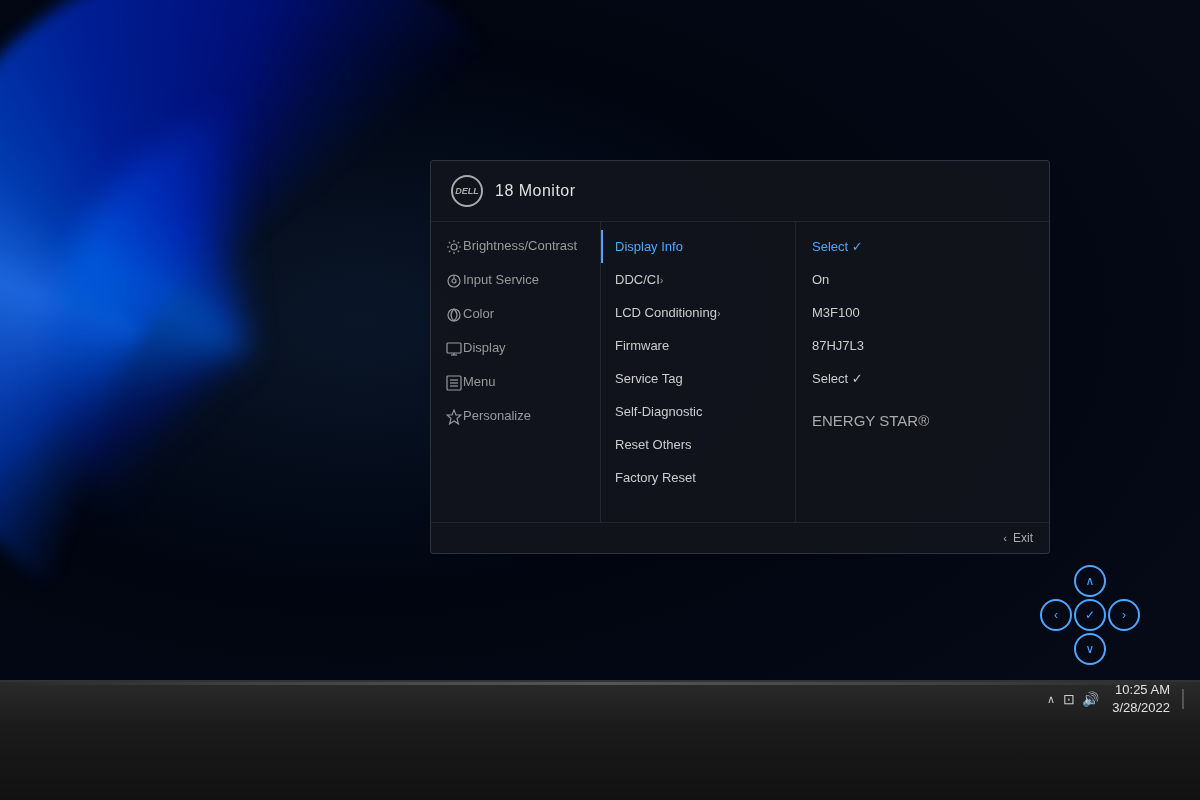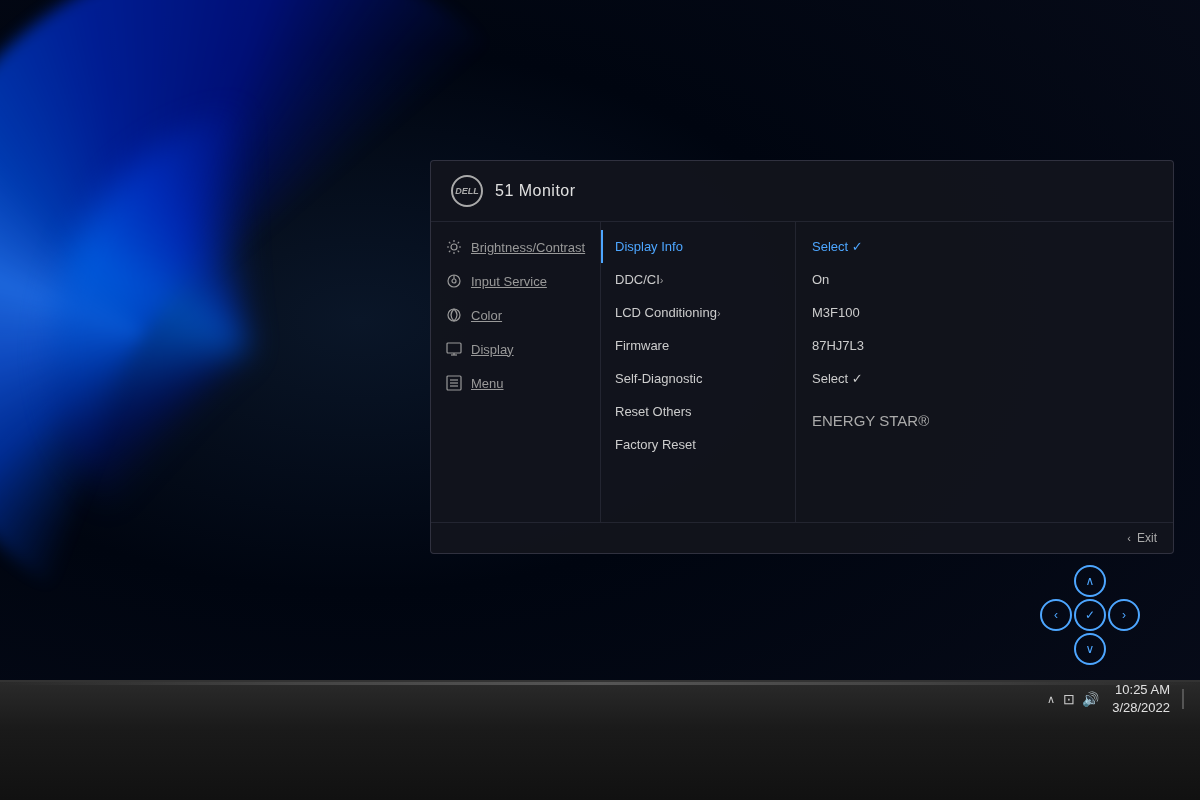--- a/index.html
+++ b/index.html
@@ -82,21 +82,21 @@
       right: 0;
       height: 3px;
       background: linear-gradient(to right, transparent, #444, #555, #444, transparent);
     }
 
     
     .osd-container {
       position: absolute;
       top: 160px;
       left: 430px;
-      width: 744px;
+      width: 620px;
       background: rgba(18, 20, 28, 0.95);
       border: 1px solid rgba(80, 80, 100, 0.5);
       border-radius: 4px;
       overflow: hidden;
     }
 
     
     .osd-header {
       display: flex;
       align-items: center;
@@ -135,28 +135,26 @@
 
     
     .col-left {
       width: 170px;
       border-right: 1px solid rgba(80, 80, 100, 0.3);
       padding: 8px 0;
     }
 
     .menu-item {
       display: flex;
-      align-items: center;
-      gap: 8px;
+      gap: 0;
       padding: 8px 14px;
       color: #999;
       font-size: 13px;
       cursor: pointer;
       transition: background 0.15s;
-      text-decoration: underline;
     }
 
     .menu-item.active {
       color: #4da6ff;
     }
 
     .menu-item-icon {
       width: 18px;
       height: 18px;
       flex-shrink: 0;
@@ -312,21 +310,21 @@
 <body>
 
 <div class="wallpaper"></div>
 
 <div class="osd-container">
 
   <div class="osd-header">
     <div class="dell-logo">
       <span style="font-size:9px; font-style:italic; font-weight:bold;">DELL</span>
     </div>
-    <span class="osd-title">51 Monitor</span>
+    <span class="osd-title">18 Monitor</span>
   </div>
 
   <div class="osd-content">
 
     <div class="col-left">
 
       <div class="menu-item">
         <span class="menu-item-icon">
           <svg width="16" height="16" viewBox="0 0 16 16" fill="none">
             <circle cx="8" cy="8" r="3" stroke="#999" stroke-width="1.2"></circle>
@@ -380,20 +378,28 @@
           <svg width="16" height="16" viewBox="0 0 16 16" fill="none">
             <rect x="1" y="1" width="14" height="14" rx="1" stroke="#999" stroke-width="1.2"></rect>
             <line x1="4" y1="5" x2="12" y2="5" stroke="#999" stroke-width="1.2"></line>
             <line x1="4" y1="8" x2="12" y2="8" stroke="#999" stroke-width="1.2"></line>
             <line x1="4" y1="11" x2="12" y2="11" stroke="#999" stroke-width="1.2"></line>
           </svg>
         </span>
         <span>Menu</span>
       </div>
 
+      <div class="menu-item">
+        <span class="menu-item-icon">
+          <svg width="16" height="16" viewBox="0 0 16 16" fill="none">
+            <polygon points="8,1 10,6 15,6 11,9.5 12.5,15 8,12 3.5,15 5,9.5 1,6 6,6" stroke="#999" stroke-width="1.1" fill="none"></polygon>
+          </svg>
+        </span>
+        <span>Personalize</span>
+      </div>
 
 
     </div>
 
     <div class="col-mid">
 
       <div class="submenu-item active">
         <span>Display Info</span>
       </div>
 
@@ -404,20 +410,23 @@
 
       <div class="submenu-item">
         <span>LCD Conditioning</span>
         <span class="chevron">›</span>
       </div>
 
       <div class="submenu-item">
         <span>Firmware</span>
       </div>
 
+      <div class="submenu-item">
+        <span>Service Tag</span>
+      </div>
 
       <div class="submenu-item">
         <span>Self-Diagnostic</span>
       </div>
 
       <div class="submenu-item">
         <span>Reset Others</span>
       </div>
 
       <div class="submenu-item">

